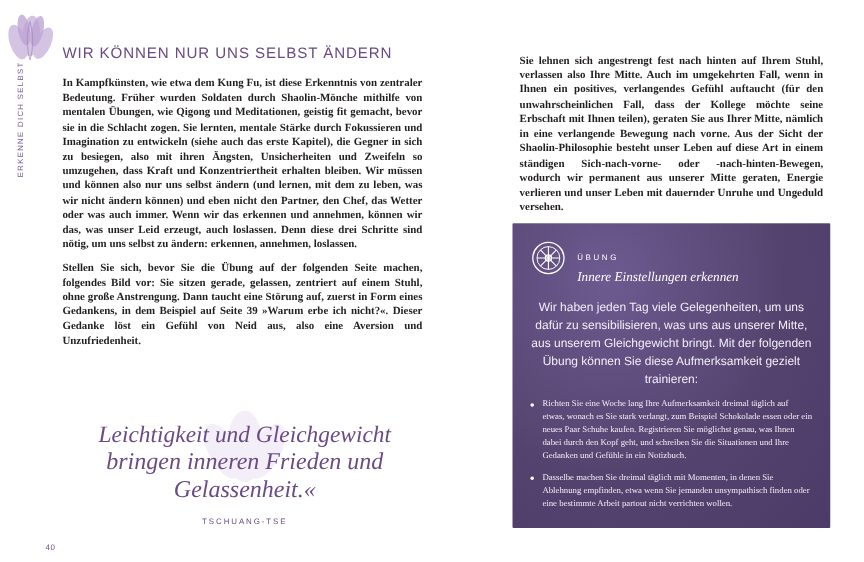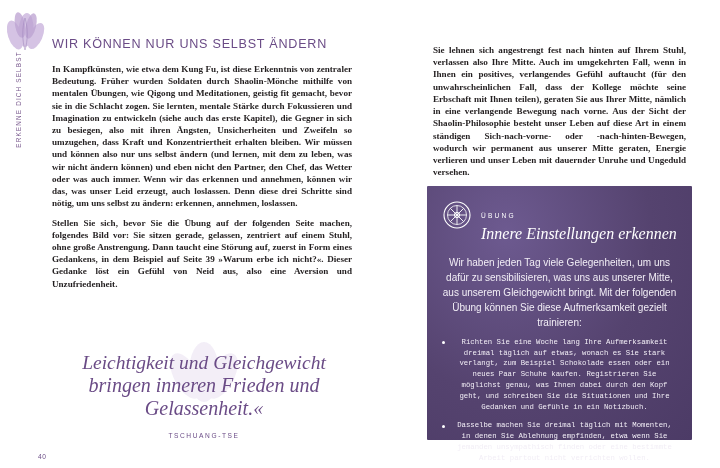--- a/index.html
+++ b/index.html
@@ -148,21 +148,21 @@
   }
   .ex-wheel { width: 30px; height: 30px; flex: 0 0 30px; }
   .ex-kicker {
     font-family: "Liberation Sans", sans-serif;
     font-size: 6.6px;
     letter-spacing: 2.2px;
     color: #ffffff;
     text-transform: uppercase;
   }
   .ex-title {
-    font-size: 16px;
+    font-size: 11px;
     font-style: italic;
     color: #ffffff;
     line-height: 1.1;
     margin-left: 39px;
     margin-top: -7px;
     margin-bottom: 8px;
   }
   .ex-text {
     font-family: "Liberation Sans", sans-serif;
     font-size: 10px;
@@ -172,26 +172,25 @@
     text-align: center;
   }
   ul.ex-list {
     list-style: none;
     margin: 0 0 6px 0;
     padding: 0;
   }
   ul.ex-list li {
     position: relative;
     padding-left: 10px;
-    font-family: Liberation Mono, monospace;
+    font-family: Liberation Serif, serif;
     font-size: 7.3px;
     line-height: 1.5;
     color: #f2eef6;
     margin-bottom: 7px;
-    text-align: center;
   }
   ul.ex-list li:before {
     content: "";
     position: absolute;
     left: 0;
     top: 4.5px;
     width: 3px;
     height: 3px;
     border-radius: 50%;
     background: #ffffff;

